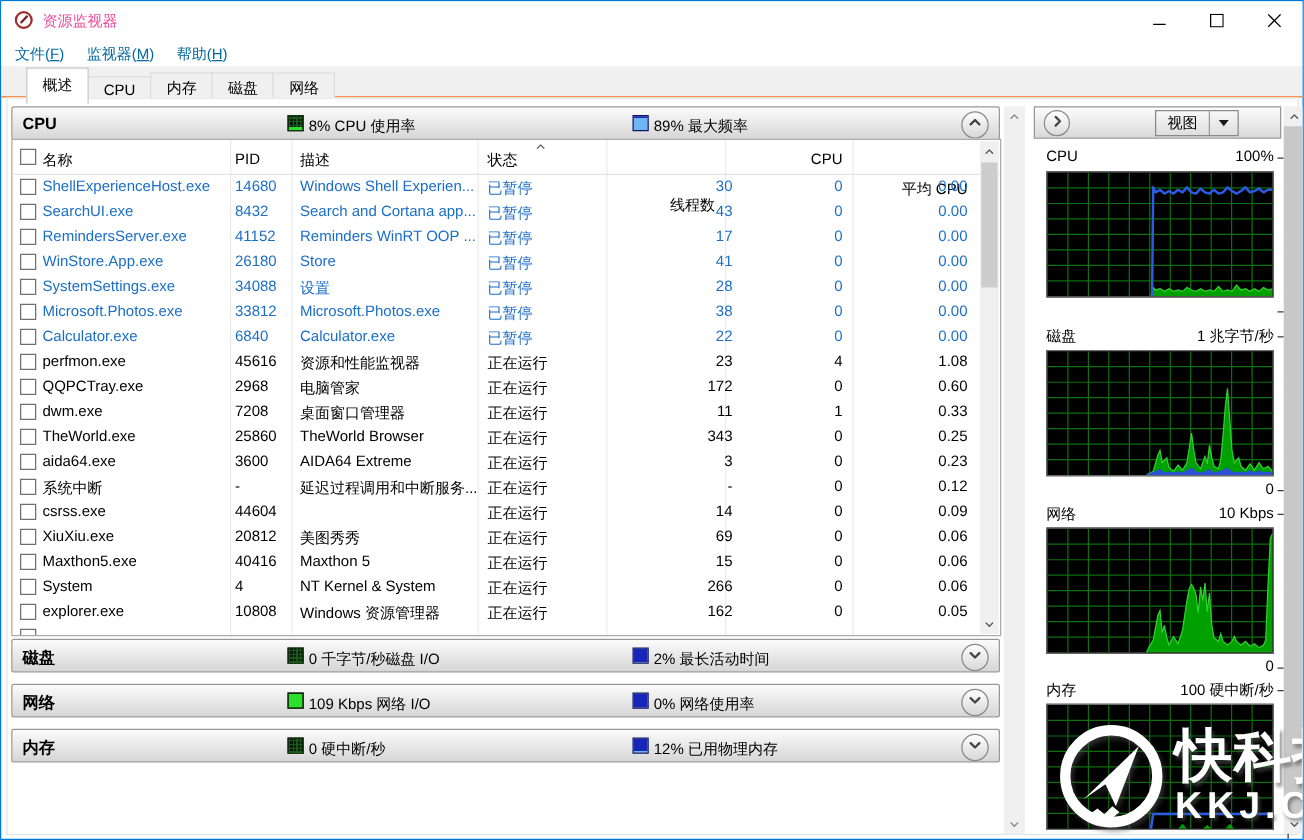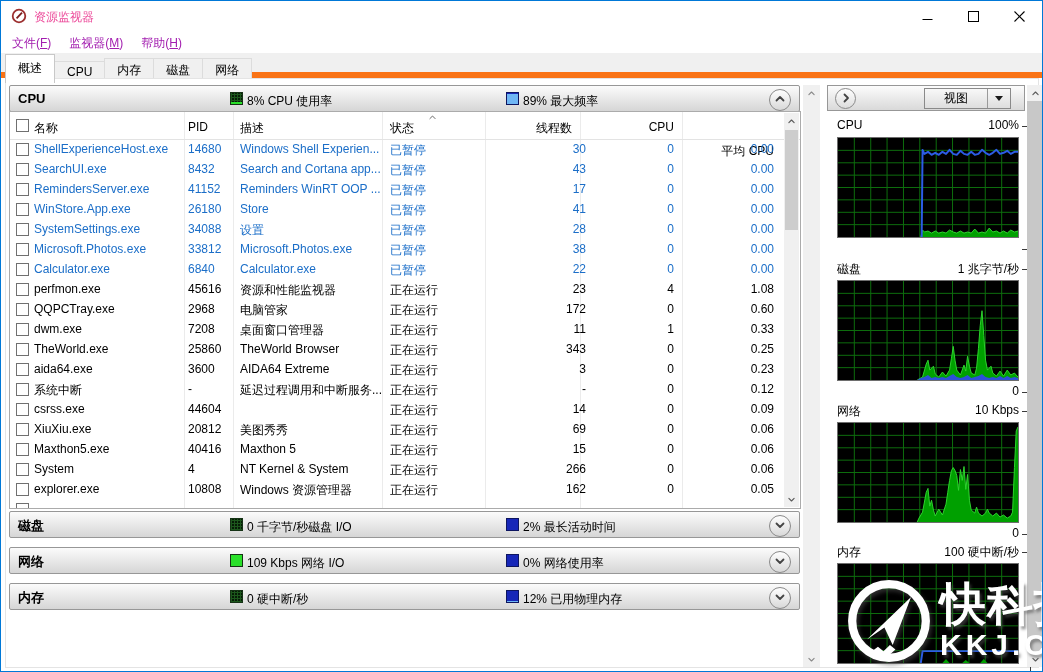--- a/index.html
+++ b/index.html
@@ -10,24 +10,24 @@
   .titlebar{position:absolute;top:0;left:0;right:0;height:30px;background:#fff;}
   .app-icon{position:absolute;left:10px;top:7px;width:16px;height:16px;}
   .title-text{position:absolute;left:33px;top:8px;font-size:12px;color:#ec4899;}
   .winbtn{position:absolute;top:0;width:46px;height:30px;display:flex;align-items:center;justify-content:center;}
   .btn-close{right:0;}
   .btn-max{right:46px;}
   .btn-min{right:92px;}
 
   
   .menubar{position:absolute;top:30px;left:0;right:0;height:22px;background:#fff;padding-left:2px;}
-  .menu-item{display:inline-block;padding:4px 9px 0 9px;font-size:12px;color:#a21caf;}
-
-  
-  .tabstrip{position:absolute;top:52px;left:0;right:0;height:25px;background:#f0f0f0;padding-left:4px;border-bottom:6px solid #f97316;box-sizing:border-box;}
+  .menu-item{display:inline-block;padding:4px 9px 0 9px;font-size:12px;color:#0369a1;}
+
+  
+  .tabstrip{position:absolute;top:52px;left:0;right:0;height:25px;background:#f0f0f0;padding-left:20px;border-bottom:1px solid #f97316;box-sizing:border-box;}
   .tab{display:inline-block;margin-top:4px;padding:3px 12px 4px;font-size:12px;background:#f0f0f0;border:1px solid #dcdcdc;border-bottom:none;vertical-align:bottom;margin-right:-1px;}
   .tab.active{background:#fff;margin-top:1px;padding-top:5px;padding-bottom:6px;border-color:#c8c8c8;position:relative;z-index:2;}
 
   .page{position:absolute;left:4px;top:77px;width:1034px;height:590px;background:#fff;border:1px solid #e4e4e4;box-sizing:border-box;}
 
   
   .secbar{position:absolute;left:8px;width:791px;height:27px;background:linear-gradient(#fbfbfb,#d6d6d6);border:1px solid #979797;border-radius:2px;box-sizing:border-box;}
   .cpu-bar{top:84px;}
   .sb0{top:510px;} .sb1{top:546px;} .sb2{top:582px;}
   .sec-title{position:absolute;left:8px;top:5px;font-weight:bold;font-size:13px;color:#000;}
@@ -41,21 +41,21 @@
   .sec-label.lg{left:237px;}
   .sec-label.lb{left:513px;}
   .chev{position:absolute;right:8px;top:3px;width:20px;height:20px;border-radius:50%;border:1px solid #8a8a8a;background:linear-gradient(#fefefe,#d8d8d8);display:flex;align-items:center;justify-content:center;}
 
   
   .ptable{position:absolute;left:8px;top:110px;width:792px;height:398px;background:#fff;border:1px solid #ababab;box-sizing:border-box;overflow:hidden;}
   .thead{position:absolute;top:0;left:0;width:790px;height:27px;border-bottom:1px solid #e3e3e3;font-size:12px;}
   .thead span{position:absolute;top:8px;color:#000;}
   .hcheck{left:6px;top:7px !important;width:11px;height:11px;border:1px solid #707070;background:#fff;}
   .hname{left:24px;} .hpid{left:178px;} .hdesc{left:230px;} .hstat{left:380px;}
-  .hthreads{right:228px;} .hcpu{right:126px;} .havg{right:26px;margin-top:23px;}
+  .hthreads{right:228px;margin-top:36px;} .hcpu{right:126px;} .havg{right:26px;margin-top:23px;}
   .sortmark{left:418px;top:-1px !important;}
   .vs{position:absolute;top:0;bottom:0;width:1px;background:#ebebeb;}
   .vs1{left:174px;} .vs2{left:223px;} .vs3{left:372px;} .vs4{left:475px;} .vs5{left:570px;} .vs6{left:672px;}
   .rows{position:absolute;top:27px;left:0;width:776px;}
   .prow{position:relative;height:20px;font-size:12px;}
   .prow .cell{position:absolute;top:3px;color:#000;white-space:nowrap;}
   .prow.susp .cell{color:#1b6ec8;}
   .rcheck{position:absolute;left:6px;top:4px;width:11px;height:11px;border:1px solid #707070;background:#fff;}
   .c-name{left:24px;max-width:148px;overflow:hidden;}
   .c-pid{left:178px;}
@@ -68,21 +68,21 @@
   .sthumb{position:absolute;left:1px;top:17px;width:13px;height:100px;background:#cdcdcd;}
 
   
   .mscroll{position:absolute;left:802px;top:84px;width:17px;height:582px;background:#f0f0f0;}
   .mscroll .sarrow{width:17px;}
 
   
   .sidebar{position:absolute;left:826px;top:84px;width:198px;height:582px;background:#fff;}
   .stoolbar{position:absolute;left:0;top:0;width:198px;height:26px;background:linear-gradient(#fcfcfc,#d9d9d9);border:1px solid #979797;box-sizing:border-box;}
   .navbtn{position:absolute;left:7px;top:2px;width:21px;height:21px;border-radius:50%;border:1px solid #8a8a8a;background:linear-gradient(#fff,#dcdcdc);display:flex;align-items:center;justify-content:center;box-sizing:border-box;}
-  .viewbtn{position:absolute;left:96px;top:2px;width:87px;height:21px;border:1px solid #8a8a8a;background:linear-gradient(#f8f8f8,#dedede);display:flex;box-sizing:border-box;}
+  .viewbtn{position:absolute;left:96px;top:2px;width:67px;height:21px;border:1px solid #8a8a8a;background:linear-gradient(#f8f8f8,#dedede);display:flex;box-sizing:border-box;}
   .vlabel{flex:1;text-align:center;font-size:12px;line-height:19px;color:#000;}
   .varrow{width:22px;border-left:1px solid #9a9a9a;display:flex;align-items:center;justify-content:center;}
   .tri{width:0;height:0;border-left:4px solid transparent;border-right:4px solid transparent;border-top:5px solid #1a1a1a;}
 
   
   .graph{position:absolute;left:836px;width:196px;height:148px;}
   .g0{top:117px;} .g1{top:260px;} .g2{top:402px;} .g3{top:543px;}
   .g-toprow,.g-botrow{position:absolute;left:0;width:182px;display:flex;justify-content:space-between;font-size:12px;color:#000;}
   .g-toprow{top:0;}
   .g-plot{position:absolute;top:19px;left:0;width:182px;height:101px;background:#000;border:1px solid #6e6e6e;box-sizing:border-box;}

